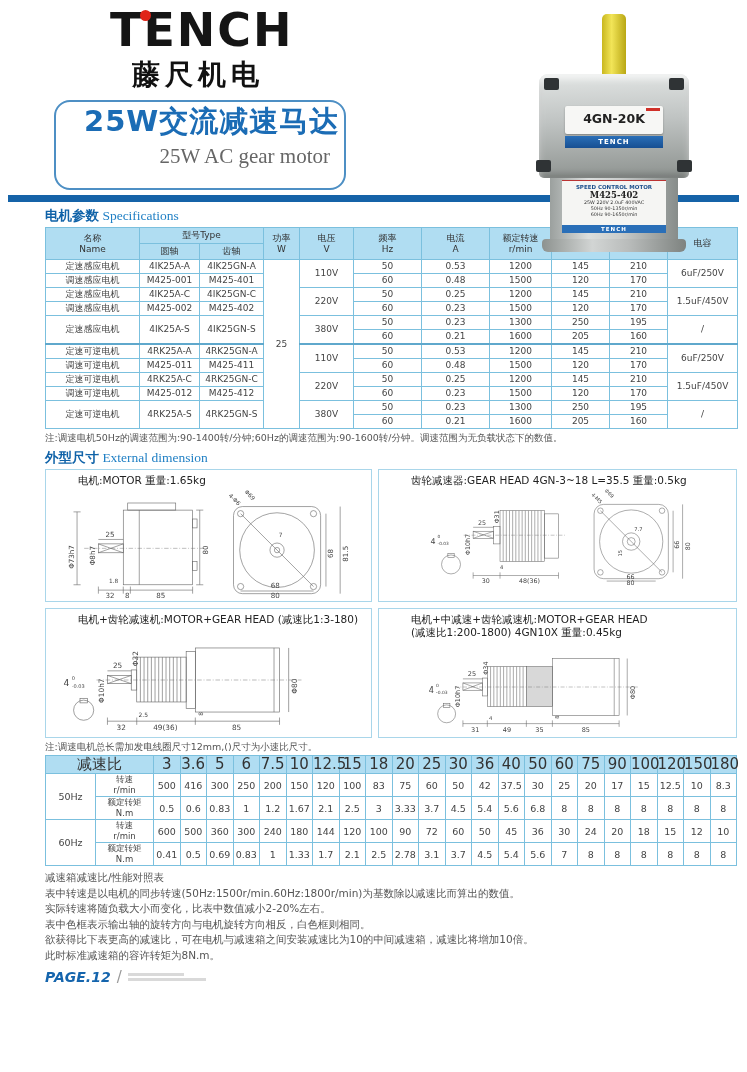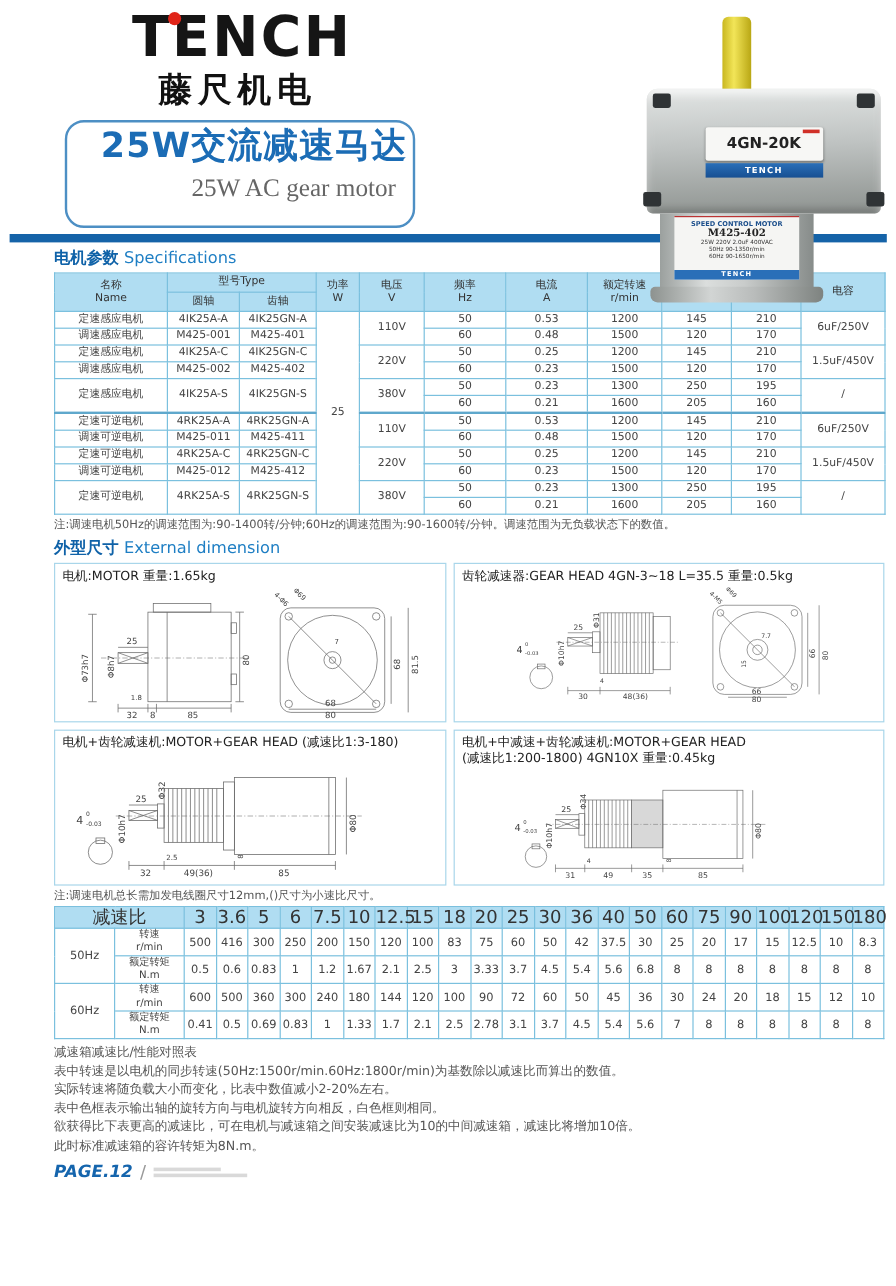--- a/index.html
+++ b/index.html
@@ -13,56 +13,56 @@
   .logo-dot{position:absolute;left:30px;top:4px;width:11px;height:11px;border-radius:50%;background:#e02418;}
   .logo-cn{font-size:28px;font-weight:bold;color:#111;letter-spacing:5px;margin:2px 0 0 22px;}
   .tbox{position:absolute;left:54px;top:100px;width:288px;height:86px;border:2px solid #4d8fc4;border-radius:16px;}
   .tbox-cn{margin:0 0 0 28px;font-size:29px;font-weight:bold;color:#1b6cb5;letter-spacing:1px;}
   .tbox-en{margin:2px 14px 0 16px;font-size:21px;color:#666;text-align:right;font-family:Liberation Serif, serif;}
   .hdr-bar{position:absolute;left:8px;right:8px;bottom:0;height:7px;background:#1563a8;z-index:1;}
 
   
   .photo{position:absolute;top:14px;right:44px;width:178px;height:238px;z-index:3;}
   .shaft{position:absolute;left:50%;margin-left:-12px;top:0;width:24px;height:64px;background:linear-gradient(90deg,#c9b71f,#f2e558 40%,#b9a714);border-radius:5px 5px 0 0;}
-  .ghead{position:absolute;top:60px;left:14px;width:150px;height:104px;background:linear-gradient(178deg,#e2e5e4,#bfc3c2 45%,#8d928f);border-radius:9px 9px 5px 5px;box-shadow:inset 0 5px 7px rgba(255,255,255,.65), inset 0 -4px 6px rgba(0,0,0,.18);padding-left:45px;}
+  .ghead{position:absolute;top:60px;left:14px;width:150px;height:104px;background:linear-gradient(178deg,#e2e5e4,#bfc3c2 45%,#8d928f);border-radius:9px 9px 5px 5px;box-shadow:inset 0 5px 7px rgba(255,255,255,.65), inset 0 -4px 6px rgba(0,0,0,.18);}
   .bolt{position:absolute;width:15px;height:12px;background:#2f3335;border-radius:2px;}
   .b-tl{top:4px;left:5px;} .b-tr{top:4px;right:5px;}
   .b-bl{bottom:6px;left:-3px;} .b-br{bottom:6px;right:-3px;}
   .gh-label{position:absolute;top:32px;left:50%;transform:translateX(-50%);width:98px;height:28px;background:#f7f7f5;border-radius:2px;text-align:center;font-size:12.5px;font-weight:bold;color:#222;line-height:26px;box-shadow:0 1px 2px rgba(0,0,0,.3);}
   .gh-label::after{content:"";position:absolute;top:2px;right:3px;width:14px;height:3px;background:#d03028;}
   .gh-brand{position:absolute;top:62px;left:50%;transform:translateX(-50%);width:98px;height:12px;background:linear-gradient(180deg,#2a6fb8,#174f92);color:#fff;font-size:7px;letter-spacing:1px;text-align:center;line-height:12px;font-weight:bold;}
   .mbody{position:absolute;top:164px;left:25px;width:128px;height:62px;background:linear-gradient(90deg,#9ba09e,#dbdedd 30%,#c9cccb 55%,#878c8a);}
   .mlabel{position:absolute;top:2px;left:12px;right:12px;height:52px;background:#f5f5f3;border-top:1px solid #b33;}
   .ml0{font-size:5.5px;font-weight:bold;color:#1c4f8c;text-align:center;margin-top:3px;}
   .ml1{font-size:8.5px;font-weight:bold;color:#222;text-align:center;font-family:"DejaVu Serif","Liberation Serif",serif;}
   .ml2{font-size:4.8px;color:#333;text-align:center;line-height:6px;}
   .ml-brand{position:absolute;bottom:0;left:0;right:0;height:8px;background:#2a6fb8;color:#fff;font-size:5.5px;letter-spacing:1px;text-align:center;line-height:8px;font-weight:bold;}
   .mbase{position:absolute;bottom:0;left:17px;width:144px;height:13px;background:linear-gradient(90deg,#8d928f,#d2d5d4 35%,#b9bcbb 60%,#7e8380);border-radius:4px 4px 6px 6px;}
 
   
   .content{margin:0 10px 0 45px;}
-  .sec-title{margin:5px 0 3px;font-size:13.5px;line-height:17px;}
+  .sec-title{margin:5px 0 3px;font-size:13.5px;line-height:17px;font-family:Liberation Serif, serif;}
   .sec-title .cn{color:#0f62a8;font-weight:bold;}
   .sec-title .en{color:#1f7fc4;}
   .note{font-size:9.5px;color:#555;margin:3px 0 2px;line-height:12px;}
 
   
   table{border-collapse:collapse;width:100%;table-layout:fixed;}
   th,td{border:1px solid #7bc0de;text-align:center;white-space:pre-line;padding:0;}
   th{background:#b0ddf2;font-weight:normal;font-size:9px;color:#333;line-height:11px;padding:2px 0;}
   .spec-table td{font-size:9px;color:#444;height:13px;line-height:13px;}
   .spec-table tr.grp td{border-top:2px solid #5fa8cc;}
   .load-table td{font-size:9.5px;color:#444;height:22px;line-height:11px;}
   .load-table th{font-size:15px;padding:3px 0;}
   .load-table td.lbl{font-size:8.5px;}
 
   
   .panels{display:grid;grid-template-columns:327px 1fr;gap:6px;margin-top:2px;}
   .panel{border:1px solid #a9d6ea;background:#fff;padding:4px 4px 2px 6px;}
-  .p-title{font-size:10.5px;color:#222;line-height:13px;}
+  .p-title{font-size:10.5px;color:#222;line-height:13px;margin-left:26px;}
   svg.tech{display:block;width:100%;}
   .tk line,.tk rect,.tk circle,.tk path{stroke:#6a6a6a;fill:none;stroke-width:.7;}
   .tk .cl{stroke-dasharray:5 2 1 2;stroke-width:.5;}
   .tk .shaded{fill:#d8d8d8;}
   .tk text{fill:#444;font-size:8px;stroke:none;font-family:"DejaVu Sans",sans-serif;}
   .tk text.s{font-size:6.5px;} .tk text.xs{font-size:5.5px;} .tk text.k{font-size:10px;}
 
   
   .bnotes{margin-top:4px;}
   .bnotes div{font-size:10.5px;color:#555;line-height:15.5px;}

